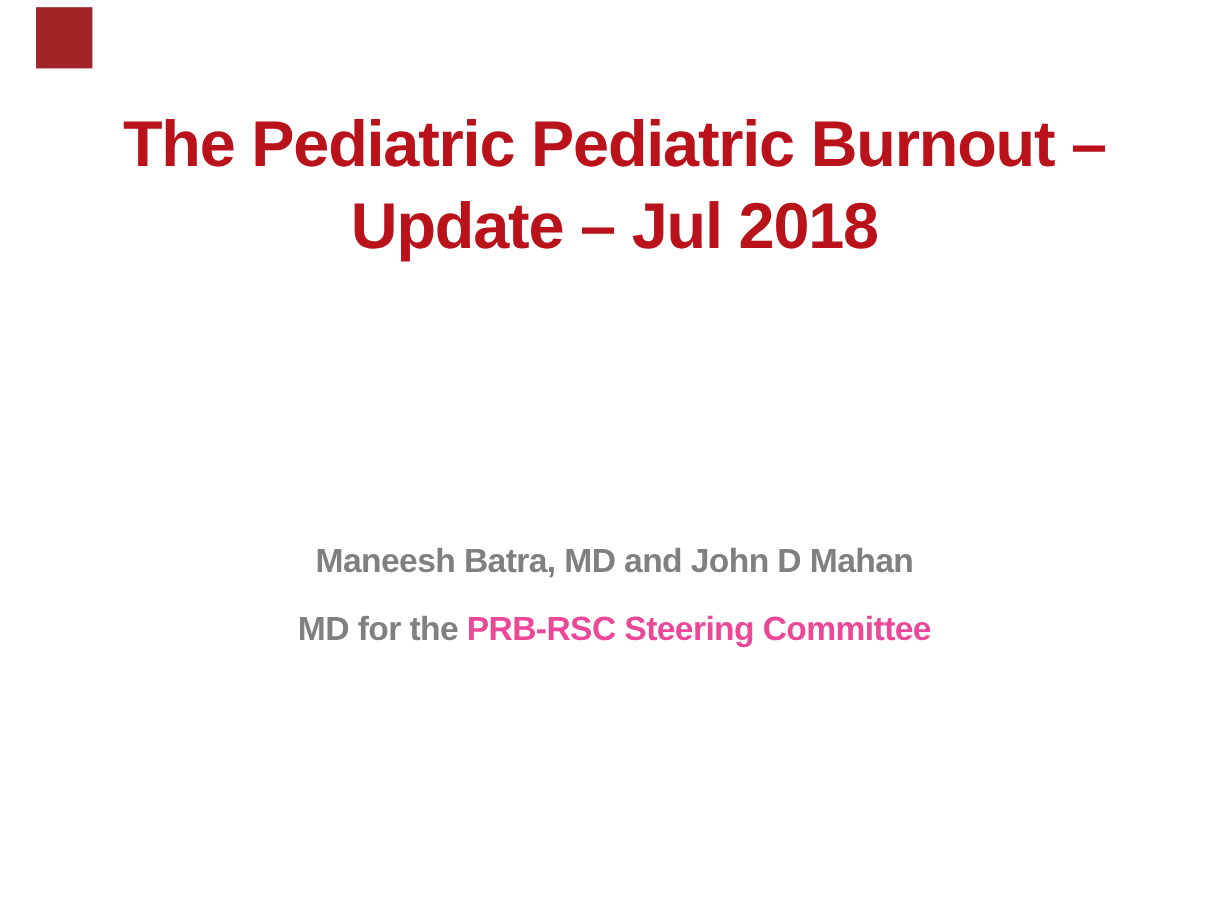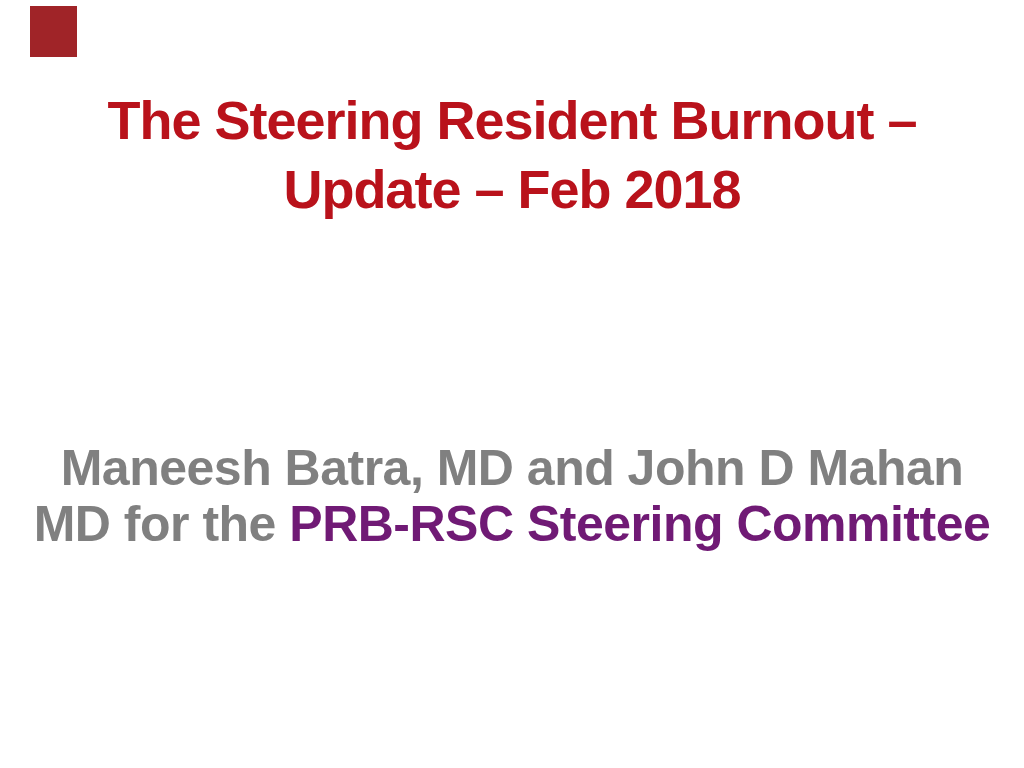--- a/index.html
+++ b/index.html
@@ -39,43 +39,43 @@
     display: block;
     white-space: nowrap;
   }
   .subtitle-block {
     position: absolute;
     left: 22px;
     right: 22px;
     top: 440px;
     text-align: center;
     font-weight: bold;
-    font-size: 50px;
+    font-size: 28px;
     line-height: 56px;
     color: #808080;
     letter-spacing: -0.5px;
   }
   .subtitle-line {
     display: block;
     white-space: nowrap;
   }
   .committee {
-    color: #701a75;
+    color: #ec4899;
   }
 </style>
 </head>
 <body>
 
 <div class="slide">
 
   <div class="corner-square"></div>
 
   <div class="title-block">
-    <span class="title-line">The Steering Resident Burnout –</span>
-    <span class="title-line">Update – Feb 2018</span>
+    <span class="title-line">The Pediatric Pediatric Burnout –</span>
+    <span class="title-line">Update – Jul 2018</span>
   </div>
 
   <div class="subtitle-block">
     <span class="subtitle-line">Maneesh Batra, MD and John D Mahan</span>
     <span class="subtitle-line"><span>MD for the </span><span class="committee">PRB-RSC Steering Committee</span></span>
   </div>
 
 </div>
 
 </body></html>

